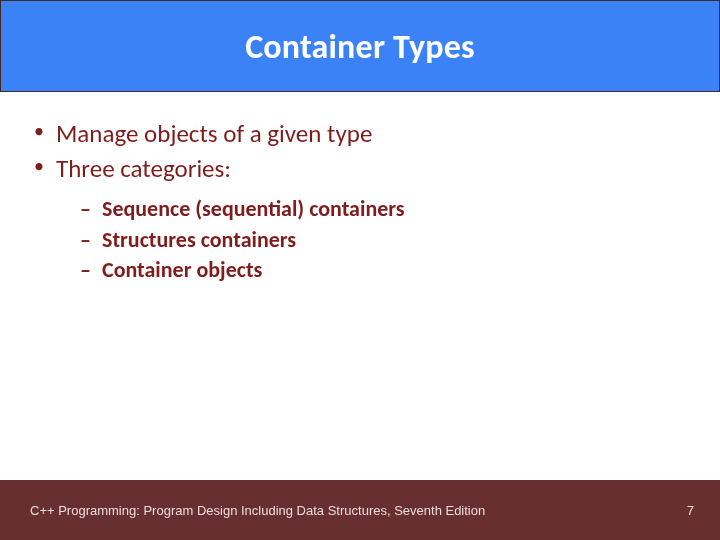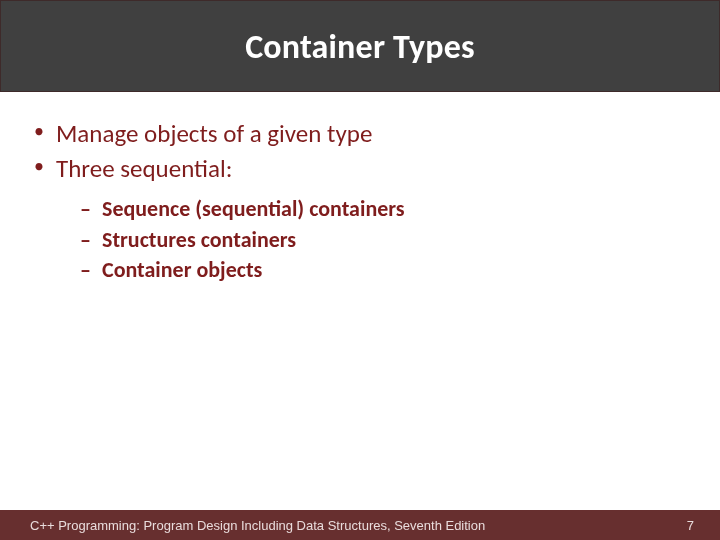--- a/index.html
+++ b/index.html
@@ -4,21 +4,21 @@
 <style>
   * { margin: 0; padding: 0; box-sizing: border-box; }
   html, body { width: 720px; height: 540px; overflow: hidden; }
   body {
     font-family: Calibri, "Segoe UI", Arial, sans-serif;
     background: #fff;
     display: flex;
     flex-direction: column;
   }
   .title-bar {
-    background: #404040;
+    background: #3b82f6;
     border: 1px solid #3e2a2a;
     height: 92px;
     display: flex;
     align-items: center;
     justify-content: center;
   }
   .title-bar h1 {
     color: #fff;
     font-weight: 700;
     font-size: 34px;
@@ -59,42 +59,42 @@
     margin-bottom: 2px;
   }
   .sub-bullets > li::before {
     content: "–";
     position: absolute;
     left: 4px;
     top: 0;
   }
   .footer {
     background: #672f2f;
-    height: 30px;
+    height: 60px;
     display: flex;
     align-items: center;
     justify-content: space-between;
     padding: 0 26px 0 30px;
     color: #e9dcdc;
     font-family: Arial, sans-serif;
     font-size: 13px;
   }
 </style>
 </head>
 <body>
 
 <div class="title-bar">
   <h1>Container Types</h1>
 </div>
 
 <div class="content">
   <ul class="bullets">
     <li>Manage objects of a given type</li>
     <li>
-      <span>Three sequential:</span>
+      <span>Three categories:</span>
       <ul class="sub-bullets">
         <li>Sequence (sequential) containers</li>
         <li>Structures containers</li>
         <li>Container objects</li>
       </ul>
     </li>
   </ul>
 </div>
 
 <div class="footer">

